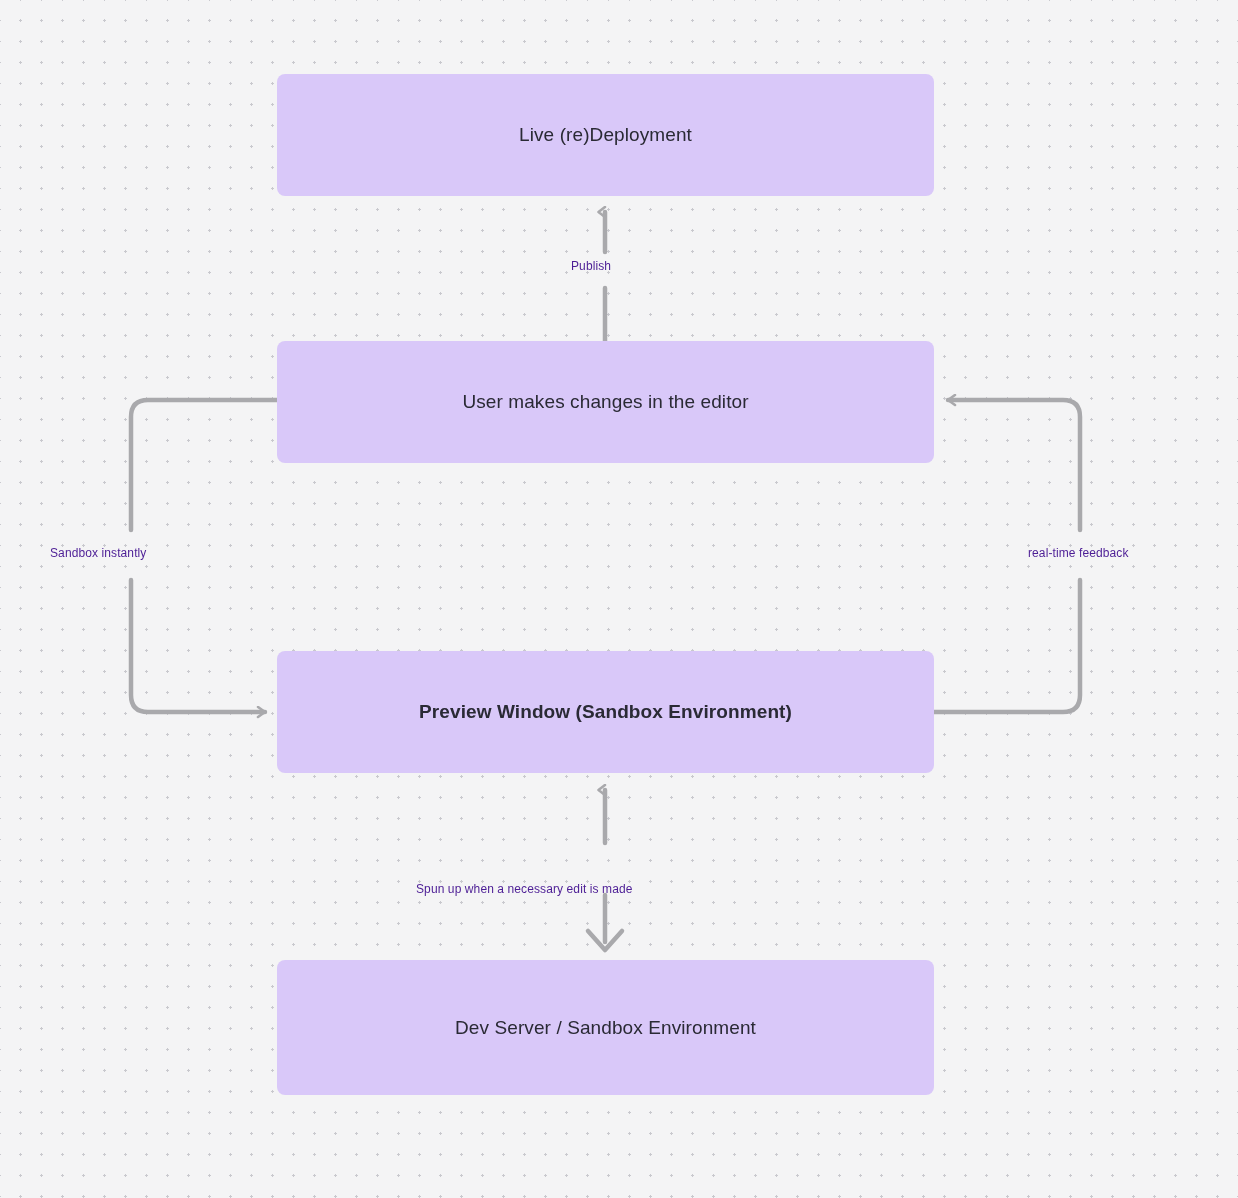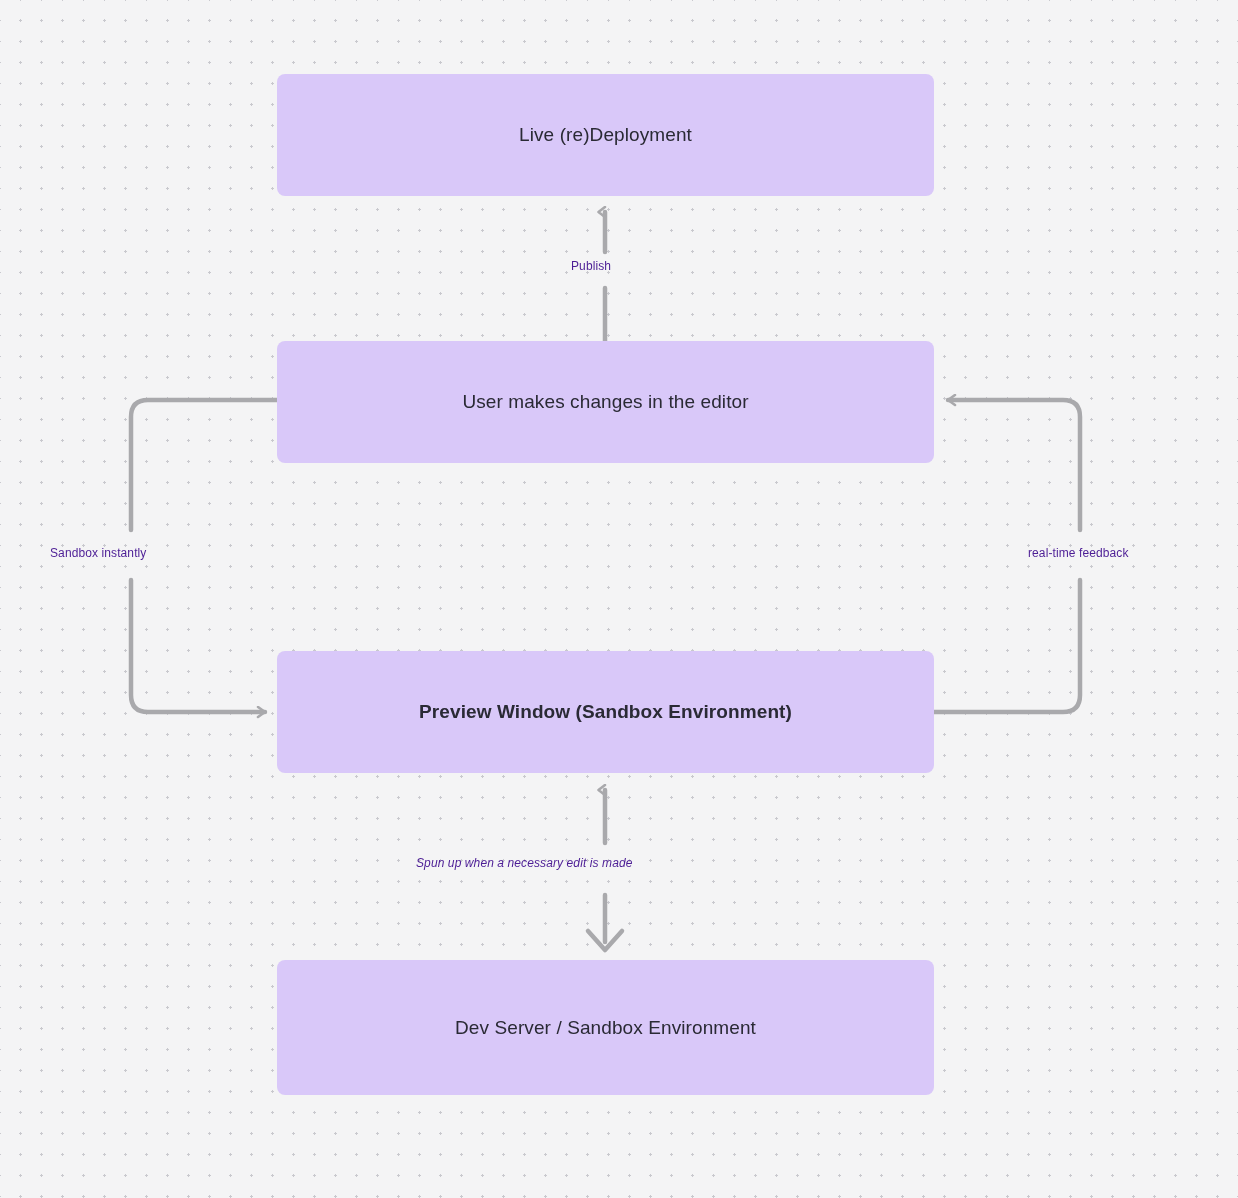--- a/index.html
+++ b/index.html
@@ -58,21 +58,21 @@
     position: absolute;
     font-size: 12px;
     color: #4c1d95;
     white-space: nowrap;
     letter-spacing: 0.1px;
   }
 
   #label-publish        { left: 571px; top: 259px; }
   #label-updates        { left: 50px;  top: 546px; }
   #label-realtime       { left: 988px; top: 546px; margin-left: 40px; }
-  #label-spunup         { left: 416px; top: 856px; font-style: italic; }
+  #label-spunup         { left: 416px; top: 882px; }
 </style>
 </head>
 <body>
 
 <div id="canvas">
 
   <svg class="edge-layer" viewBox="0 0 1238 1198" width="1238" height="1198" xmlns="http://www.w3.org/2000/svg">
     <defs>
       <marker id="arrow-up" markerWidth="12" markerHeight="12" refX="6" refY="9" orient="auto" markerUnits="userSpaceOnUse">
         <path d="M1,9 L6,2.5 L11,9" fill="none" stroke="#A9A9AC" stroke-width="2.6" stroke-linecap="round" stroke-linejoin="round"></path>

